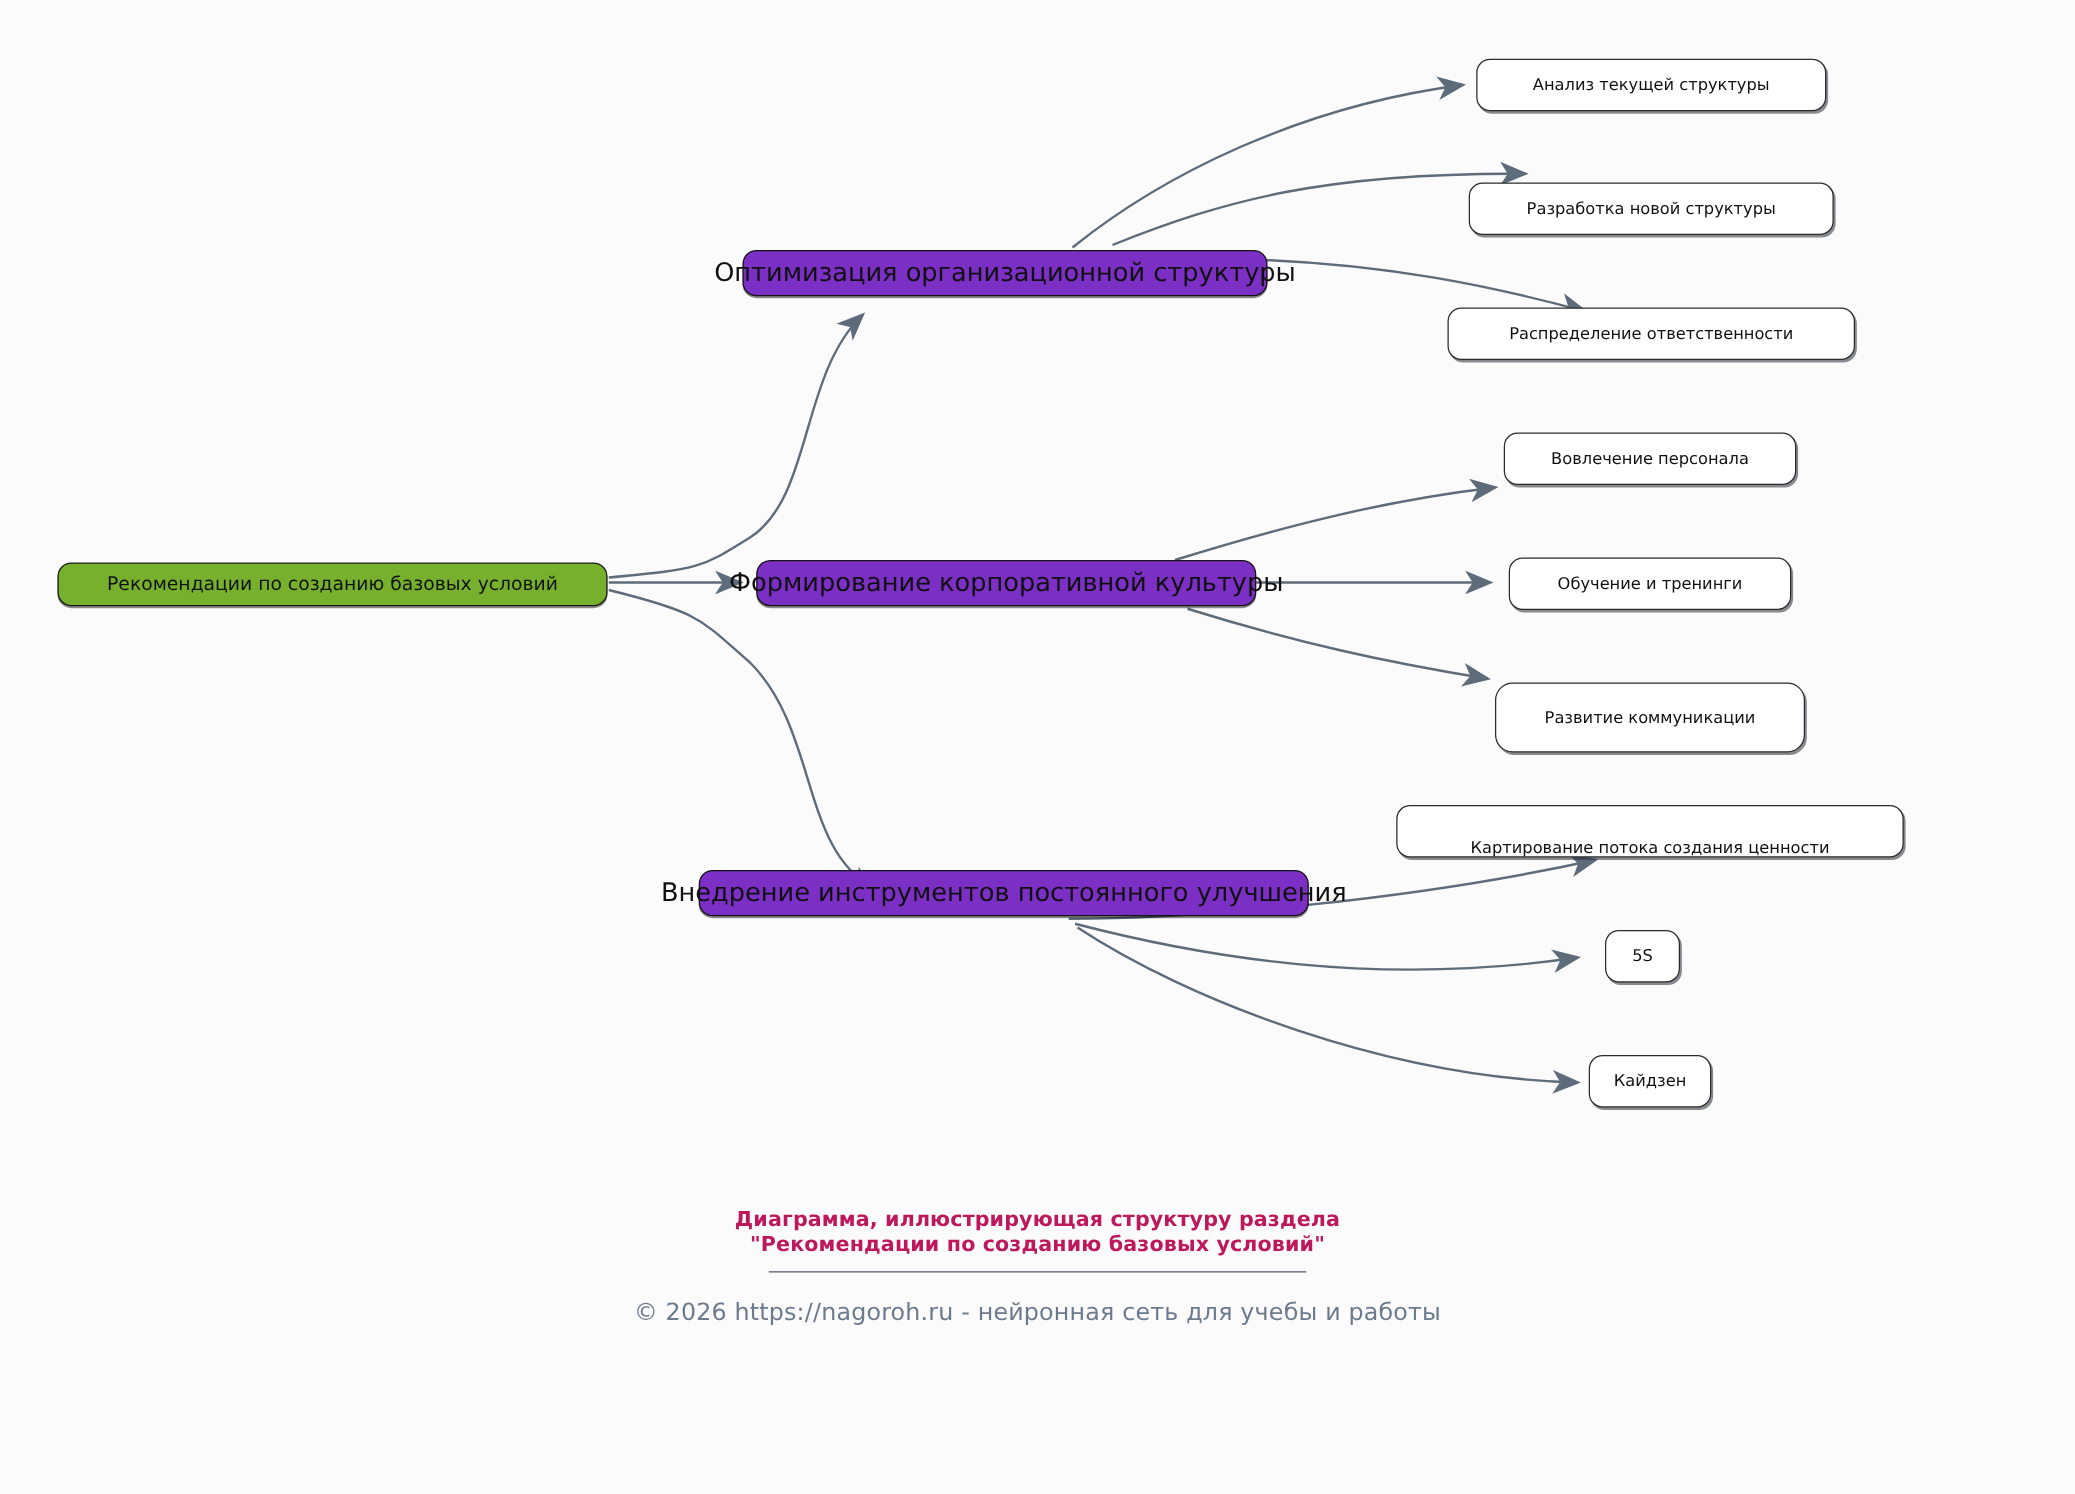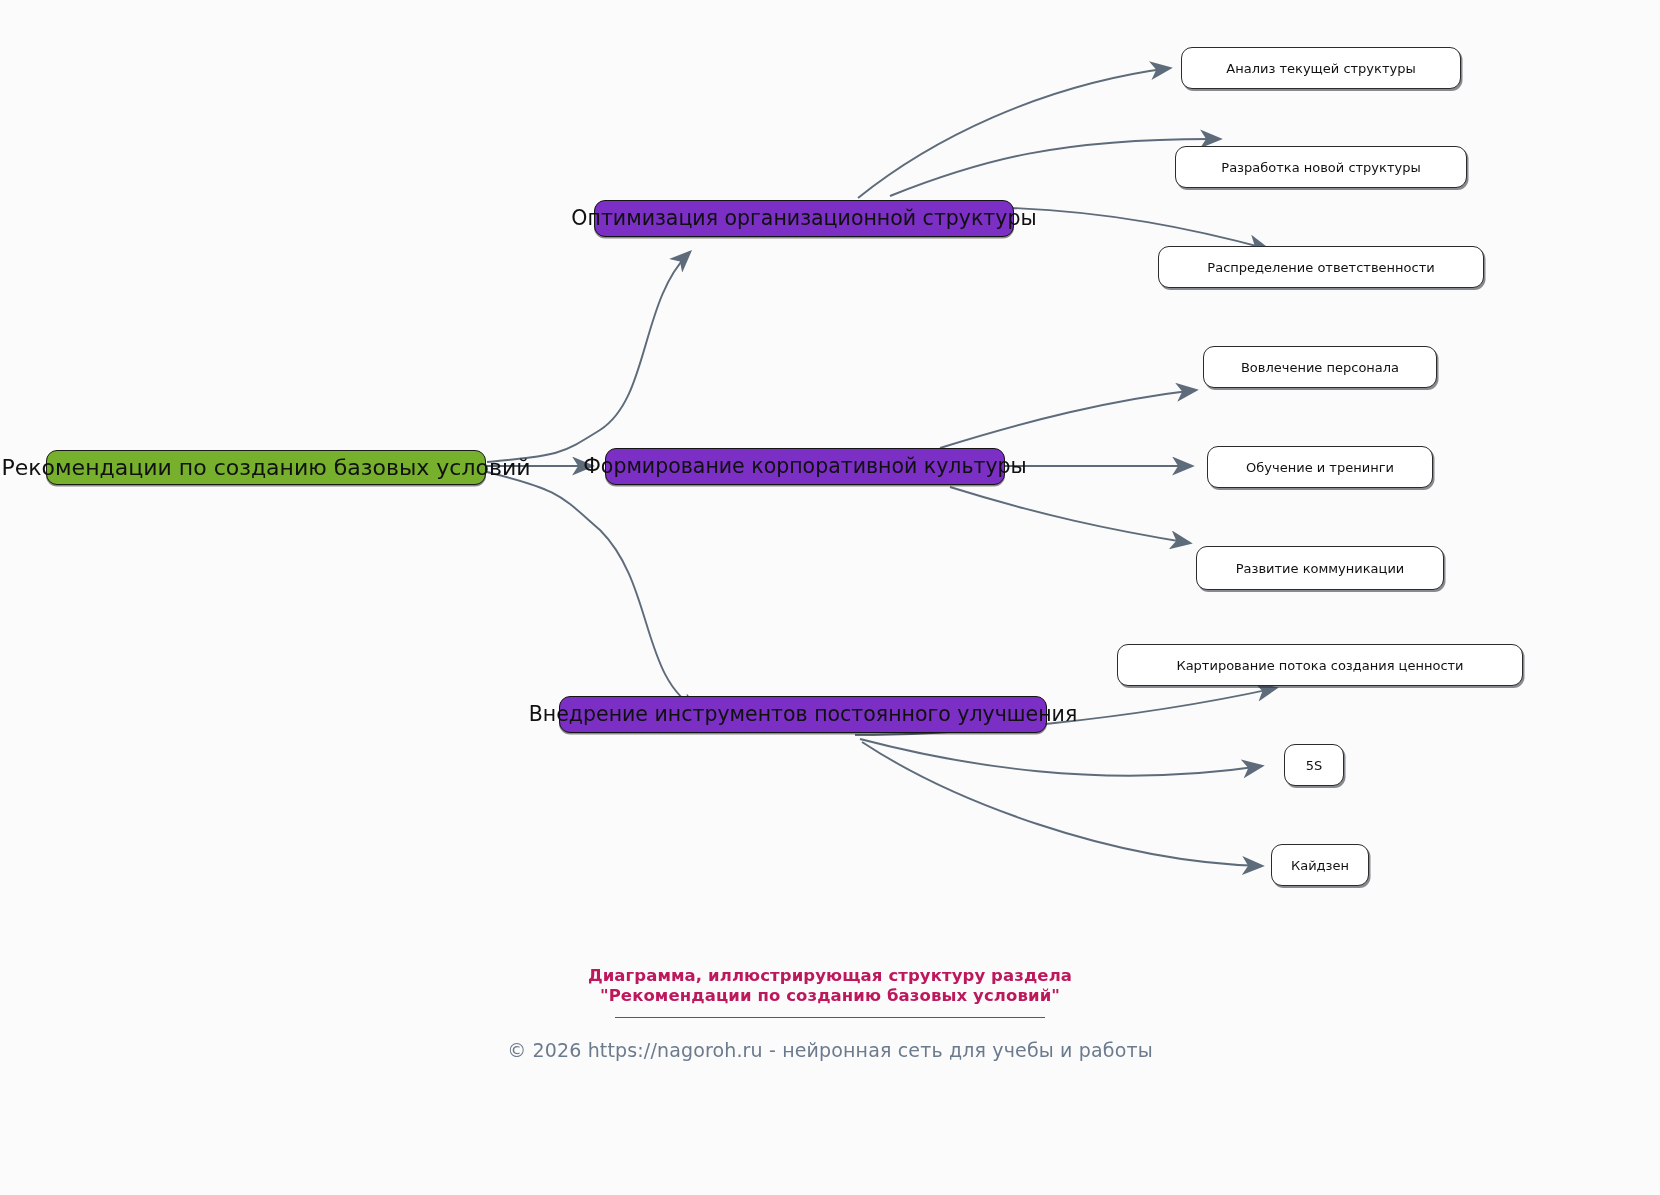--- a/index.html
+++ b/index.html
@@ -48,21 +48,21 @@
   .node-label {
     display: block;
     white-space: nowrap;
   }
 
   
   .node.root {
     background: #76b02c;
     border: 1.6px solid #1a1a1a;
     color: #111111;
-    font-size: 22px;
+    font-size: 15px;
     box-shadow: 0 1.5px 0 rgba(0,0,0,0.45);
   }
 
   
   .node.branch {
     background: #7b2fc4;
     border: 1.6px solid #141414;
     color: #101010;
     font-size: 20.5px;
     box-shadow: 0 1.5px 0 rgba(0,0,0,0.45);
@@ -161,29 +161,29 @@
   </div>
 
   <div class="node leaf" style="left:1203px; top:346px; width:234px; height:42px;">
     <span class="node-label">Вовлечение персонала</span>
   </div>
 
   <div class="node leaf" style="left:1207px; top:446px; width:226px; height:42px;">
     <span class="node-label">Обучение и тренинги</span>
   </div>
 
-  <div class="node leaf" style="left:1196px; top:546px; width:248px; height:44px;">
+  <div class="node leaf" style="left:1196px; top:546px; width:248px; height:56px;border-radius:14px;">
     <span class="node-label">Развитие коммуникации</span>
   </div>
 
   <div class="node branch" style="left:559px; top:696px; width:488px; height:37px;">
     <span class="node-label">Внедрение инструментов постоянного улучшения</span>
   </div>
 
-  <div class="node leaf" style="left:1117px; top:644px; width:406px; height:42px;">
+  <div class="node leaf" style="left:1117px; top:644px; width:406px; height:42px;align-items:flex-end;">
     <span class="node-label">Картирование потока создания ценности</span>
   </div>
 
   <div class="node leaf" style="left:1284px; top:744px; width:60px; height:42px;">
     <span class="node-label">5S</span>
   </div>
 
   <div class="node leaf" style="left:1271px; top:844px; width:98px; height:42px;">
     <span class="node-label">Кайдзен</span>
   </div>

